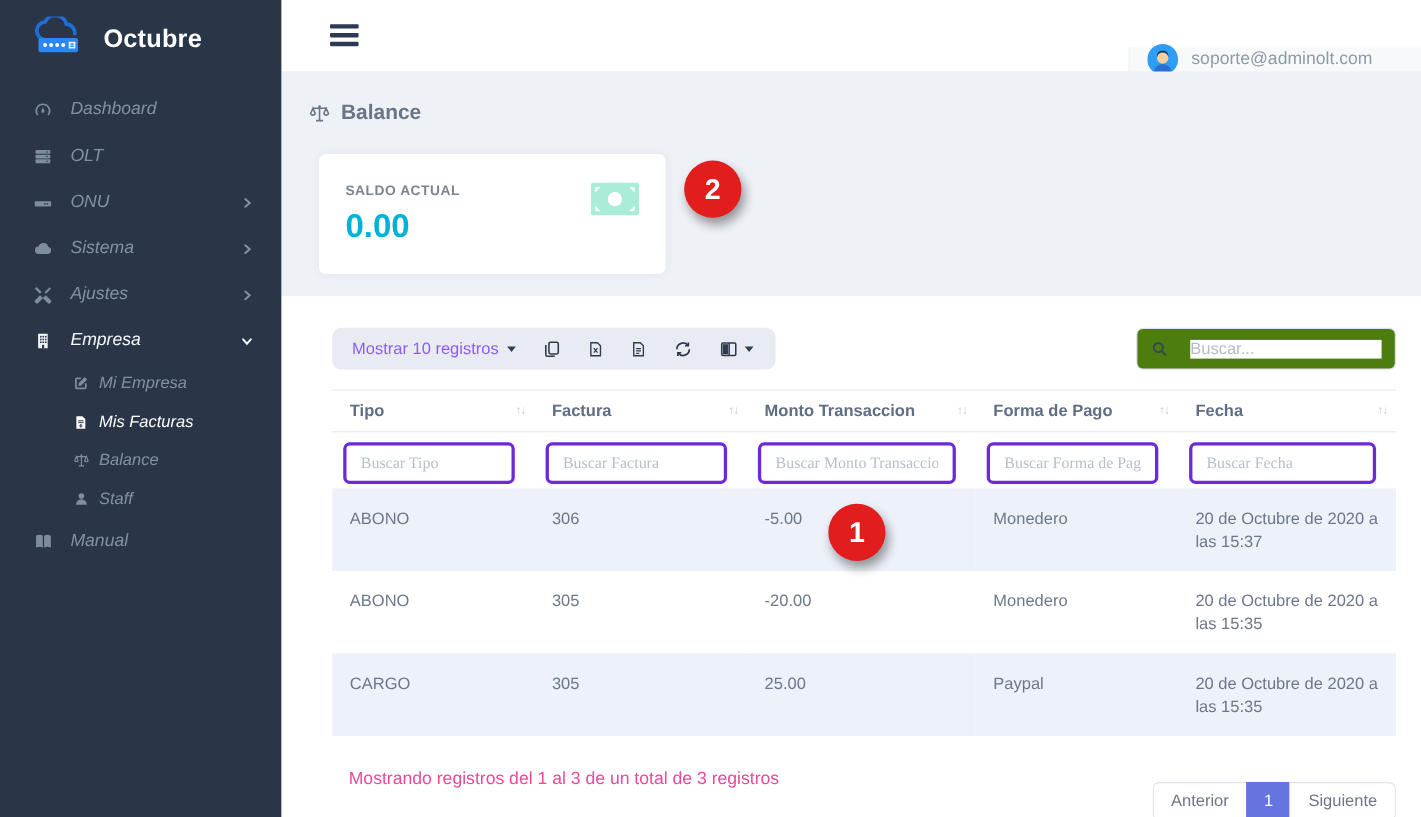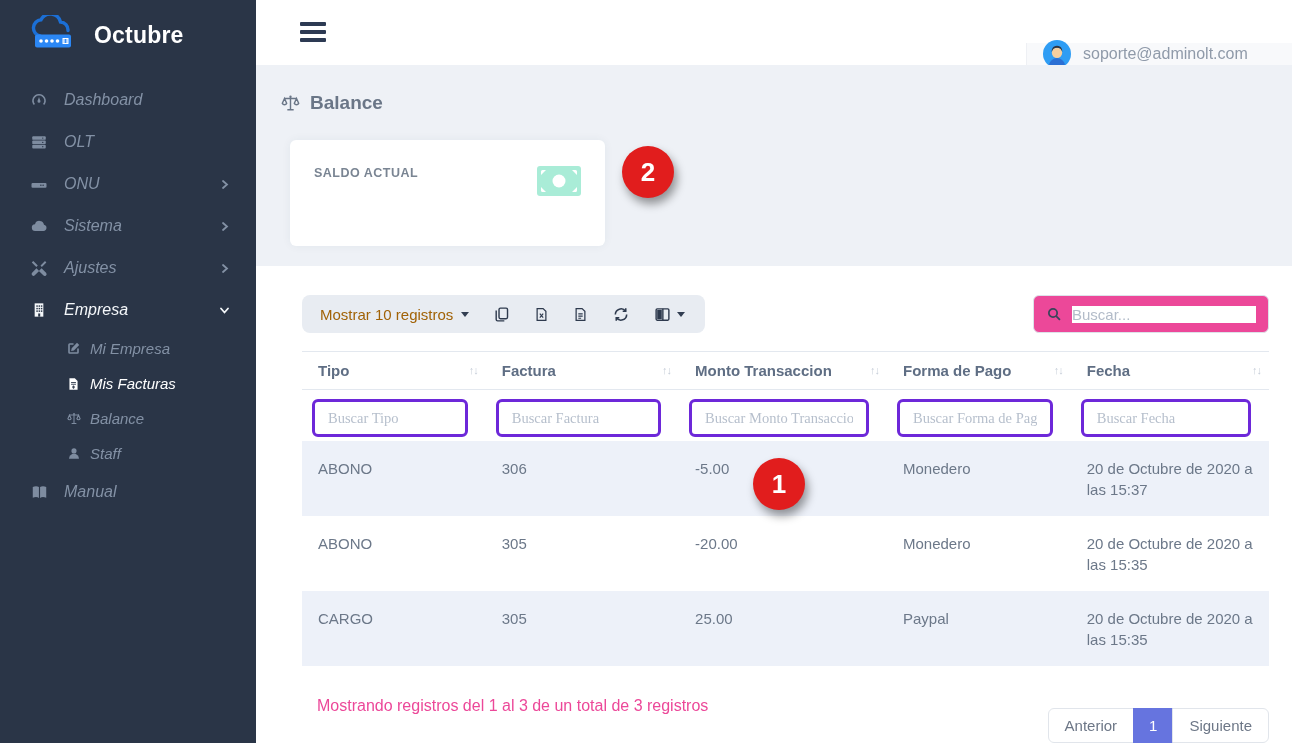--- a/index.html
+++ b/index.html
@@ -37,26 +37,26 @@
                   box-shadow:0 0 10px rgba(40,60,90,.06); padding:26px 24px; position:relative; }
   .bc-label { font-size:12.5px; font-weight:bold; letter-spacing:.5px; color:#7a8593; }
   .bc-value { font-size:30px; font-weight:bold; color:#00b2d8; margin-top:9px; }
   .bc-icon { position:absolute; right:24px; top:26px; }
 
   .panel { margin-top:20px; background:#fff; flex:1; padding:29px 23px 0 46px; }
 
   .toolbar-row { display:flex; justify-content:space-between; align-items:center; }
   .btn-group { display:inline-flex; align-items:center; background:#e8ecf2; border-radius:8px;
                height:38px; padding:0 20px 0 18px; color:#2e3a4e; gap:24px; }
-  .length-btn { display:flex; align-items:center; gap:8px; font-size:15px; color:#a16207; cursor:pointer; }
+  .length-btn { display:flex; align-items:center; gap:8px; font-size:15px; color:#8b5cf6; cursor:pointer; }
   .caret { width:0; height:0; border-left:4.5px solid transparent; border-right:4.5px solid transparent;
            border-top:5px solid #323e52; }
   .tool-btn { display:flex; align-items:center; cursor:pointer; color:#2e3a4e; gap:6px; }
-  .search-box { display:flex; align-items:center; width:236px; height:38px; background:#ec4899;
-                border:1px solid #dde2e9; border-radius:6px; padding:0 12px; gap:10px; }
+  .search-box { display:flex; align-items:center; width:236px; height:38px; background:#4d7c0f;
+                border:1px solid #dde2e9; border-radius:6px; padding:0 12px; gap:20px; }
   .search-box input { border:none; outline:none; flex:1; font-size:15px; color:#4a5668; font-family:inherit; width:100%; }
   .search-box input::placeholder { color:#b3bcc9; }
 
   table { width:100%; border-collapse:collapse; margin-top:18px; table-layout:fixed; }
   col.c1{width:19%} col.c2{width:20%} col.c3{width:21.5%} col.c4{width:19%} col.c5{width:20.5%}
   tr.heads th { border-top:1px solid #e3e8ef; border-bottom:1px solid #e3e8ef; text-align:left;
                 font-size:15px; color:#5f6e84; padding:10px 8px 10px 16px; cursor:pointer; }
   .sort { float:right; color:#c7ced9; font-size:11px; letter-spacing:-1px; margin-top:2px; }
   tr.filters td { padding:9px 18px 4px 10px; }
   tr.filters input { width:100%; height:38px; border:3px solid #6d28d9; border-radius:6px;
@@ -283,20 +283,21 @@
             <path d="M12 4.5V20M8.2 20h7.6M4.8 6.5h14.4"></path>
             <circle cx="12" cy="4.5" r="1.4" fill="currentColor" stroke="none"></circle>
             <path d="M4.8 6.5L2.2 12.4a2.9 2.9 0 0 0 5.2 0L4.8 6.5zM19.2 6.5l-2.6 5.9a2.9 2.9 0 0 0 5.2 0l-2.6-5.9z"></path>
           </svg>
       </span>
       <span class="page-title">Balance</span>
     </div>
 
     <div class="balance-card">
       <div class="bc-label">SALDO ACTUAL</div>
+      <div class="bc-value">0.00</div>
       <span class="bc-icon">
         <svg width="44" height="30" viewBox="0 0 44 30">
             <rect width="44" height="30" rx="3" fill="#a9ecd7"></rect>
             <circle cx="22" cy="15" r="6.5" fill="#fff"></circle>
             <path d="M4 9V5.5A1.5 1.5 0 0 1 5.5 4H9L4 9zM40 9V5.5A1.5 1.5 0 0 0 38.5 4H35l5 5zM4 21v3.5A1.5 1.5 0 0 0 5.5 26H9l-5-5zM40 21v3.5a1.5 1.5 0 0 1-1.5 1.5H35l5-5z" fill="#fff"></path>
           </svg>
       </span>
     </div>
 
     <div class="badge badge-2">2</div>

